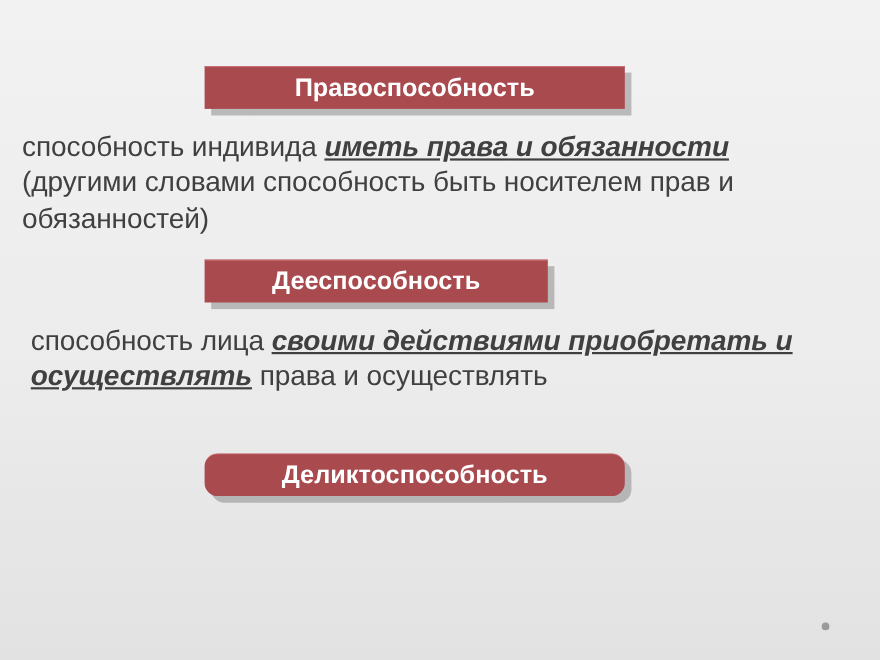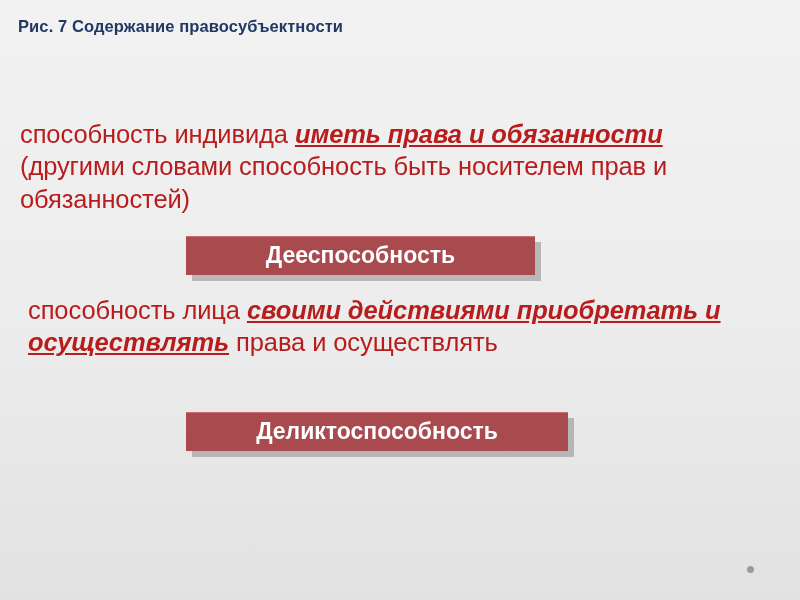--- a/index.html
+++ b/index.html
@@ -44,56 +44,56 @@
     padding: 6px 18px 8px 18px;
     box-sizing: border-box;
     box-shadow: 6px 6px 0 rgba(140,140,140,0.55);
     border-top: 1px solid #c96f73;
     white-space: nowrap;
   }
 
   .para {
     position: absolute;
     font-size: 25.5px;
-    color: #b91c1c;
+    color: #404040;
     line-height: 1.27;
     letter-spacing: -0.1px;
   }
   .para .ital {
     font-weight: bold;
     font-style: italic;
     text-decoration: underline;
   }
 
   
   #banner-1 { left: 186px; top: 60px; width: 382px; }
-  #banner-2 { left: 186px; top: 236px; width: 349px; }
-  #banner-3 { left: 186px; top: 412px; width: 382px; }
+  #banner-2 { left: 186px; top: 236px; width: 312px; }
+  #banner-3 { left: 186px; top: 412px; width: 382px; border-radius: 12px; }
 
   #para-1 { left: 20px; top: 118px; width: 700px; }
   #para-2 { left: 28px; top: 294px; width: 700px; }
   #para-3 { left: 28px; top: 472px; width: 730px; }
 
   .dot {
     position: absolute;
     right: 46px;
     bottom: 27px;
     width: 7px;
     height: 7px;
     border-radius: 50%;
     background: #9a9a9a;
   }
 </style>
 </head>
 <body>
 
 <div class="slide">
 
-  <div class="slide-title" style="color: rgb(31, 56, 100);">Рис. 7 Содержание правосубъектности</div>
 
+  <div class="banner" id="banner-1" style="background: rgb(169, 74, 79);">Правоспособность</div>
 
   <div class="para" id="para-1"><span>способность индивида </span><span class="ital">иметь права и обязанности</span><span>  (другими словами способность быть носителем прав и обязанностей)</span></div>
 
   <div class="banner" id="banner-2" style="background: rgb(169, 74, 79);">Дееспособность</div>
 
   <div class="para" id="para-2"><span>способность лица </span><span class="ital">своими действиями приобретать и осуществлять</span><span> права и осуществлять</span></div>
 
   <div class="banner" id="banner-3" style="background: rgb(169, 74, 79);">Деликтоспособность</div>
 
 

